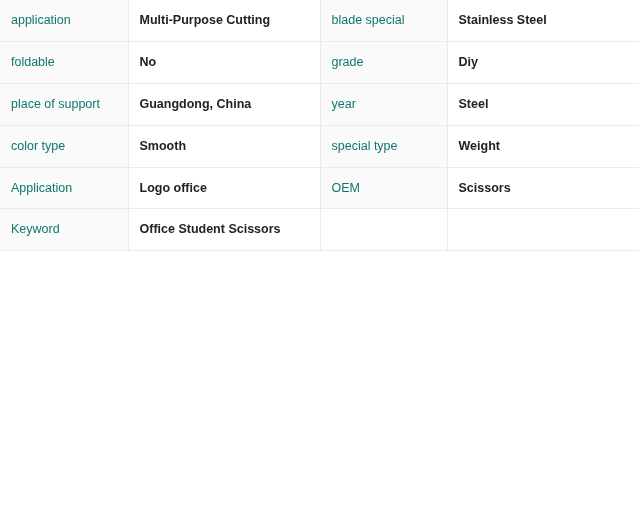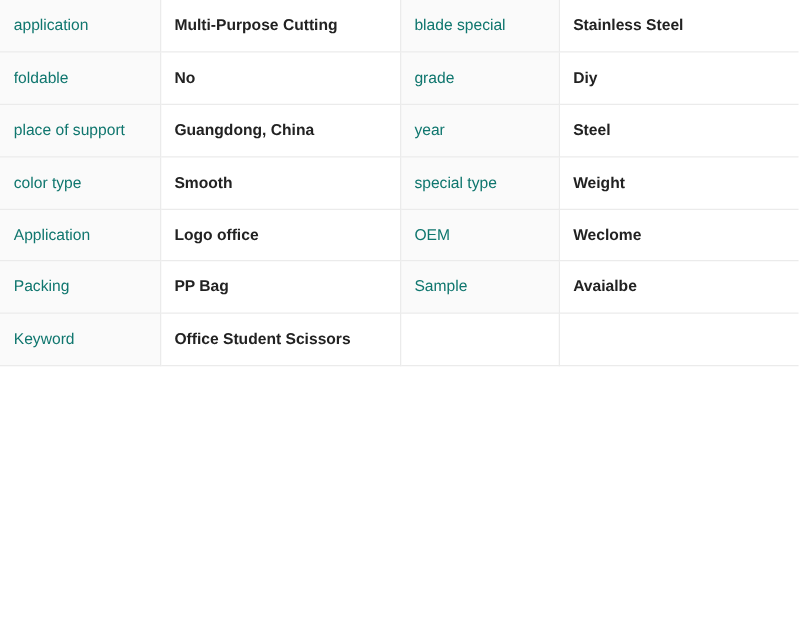--- a/index.html
+++ b/index.html
@@ -88,27 +88,21 @@
     <tr>
       <td class="label-cell">color type</td>
       <td class="value-cell">Smooth</td>
       <td class="label-cell">special type</td>
       <td class="value-cell last-col">Weight</td>
     </tr>
     <tr>
       <td class="label-cell">Application</td>
       <td class="value-cell">Logo office</td>
       <td class="label-cell">OEM</td>
-      <td class="value-cell last-col">Weclome</td>
-    </tr>
-    <tr>
-      <td class="label-cell">Packing</td>
-      <td class="value-cell">PP Bag</td>
-      <td class="label-cell">Sample</td>
-      <td class="value-cell last-col">Avaialbe</td>
+      <td class="value-cell last-col">Scissors</td>
     </tr>
     <tr>
       <td class="label-cell">Keyword</td>
       <td class="value-cell">Office Student Scissors</td>
       <td class="empty-label"></td>
       <td class="empty-cell"></td>
     </tr>
   </tbody>
 </table>
 

